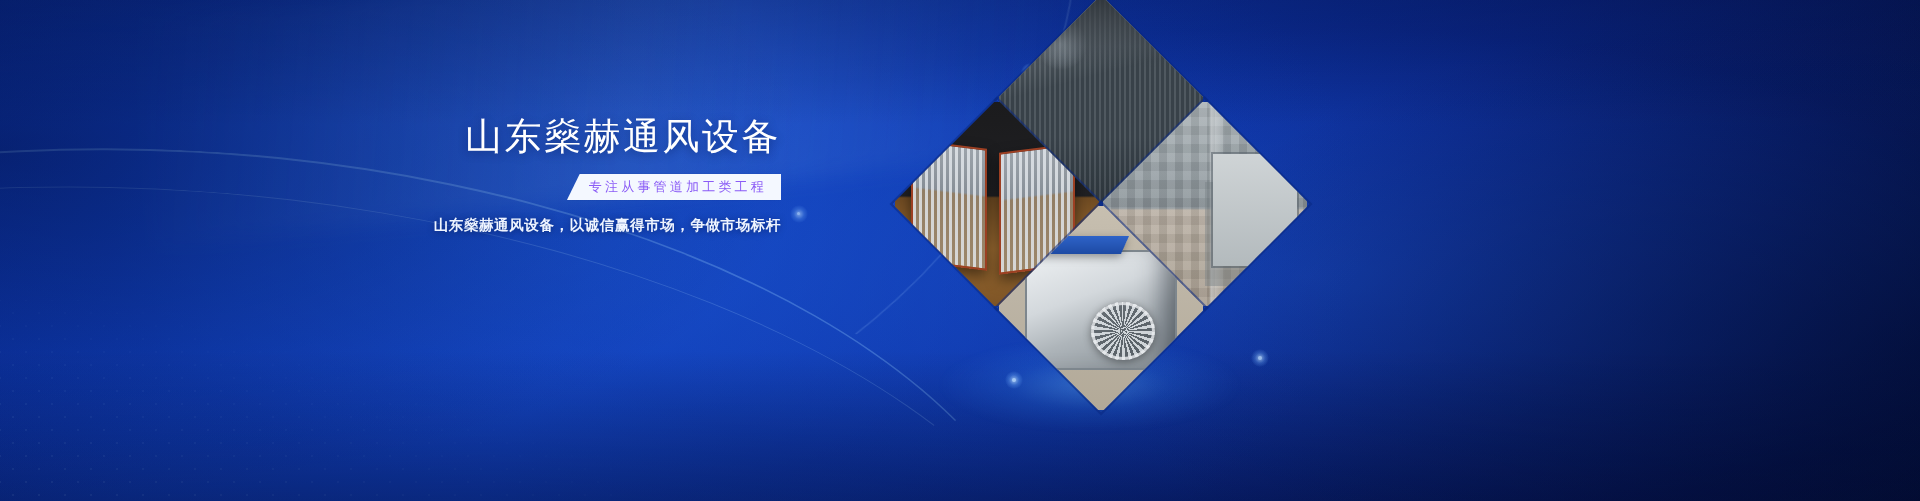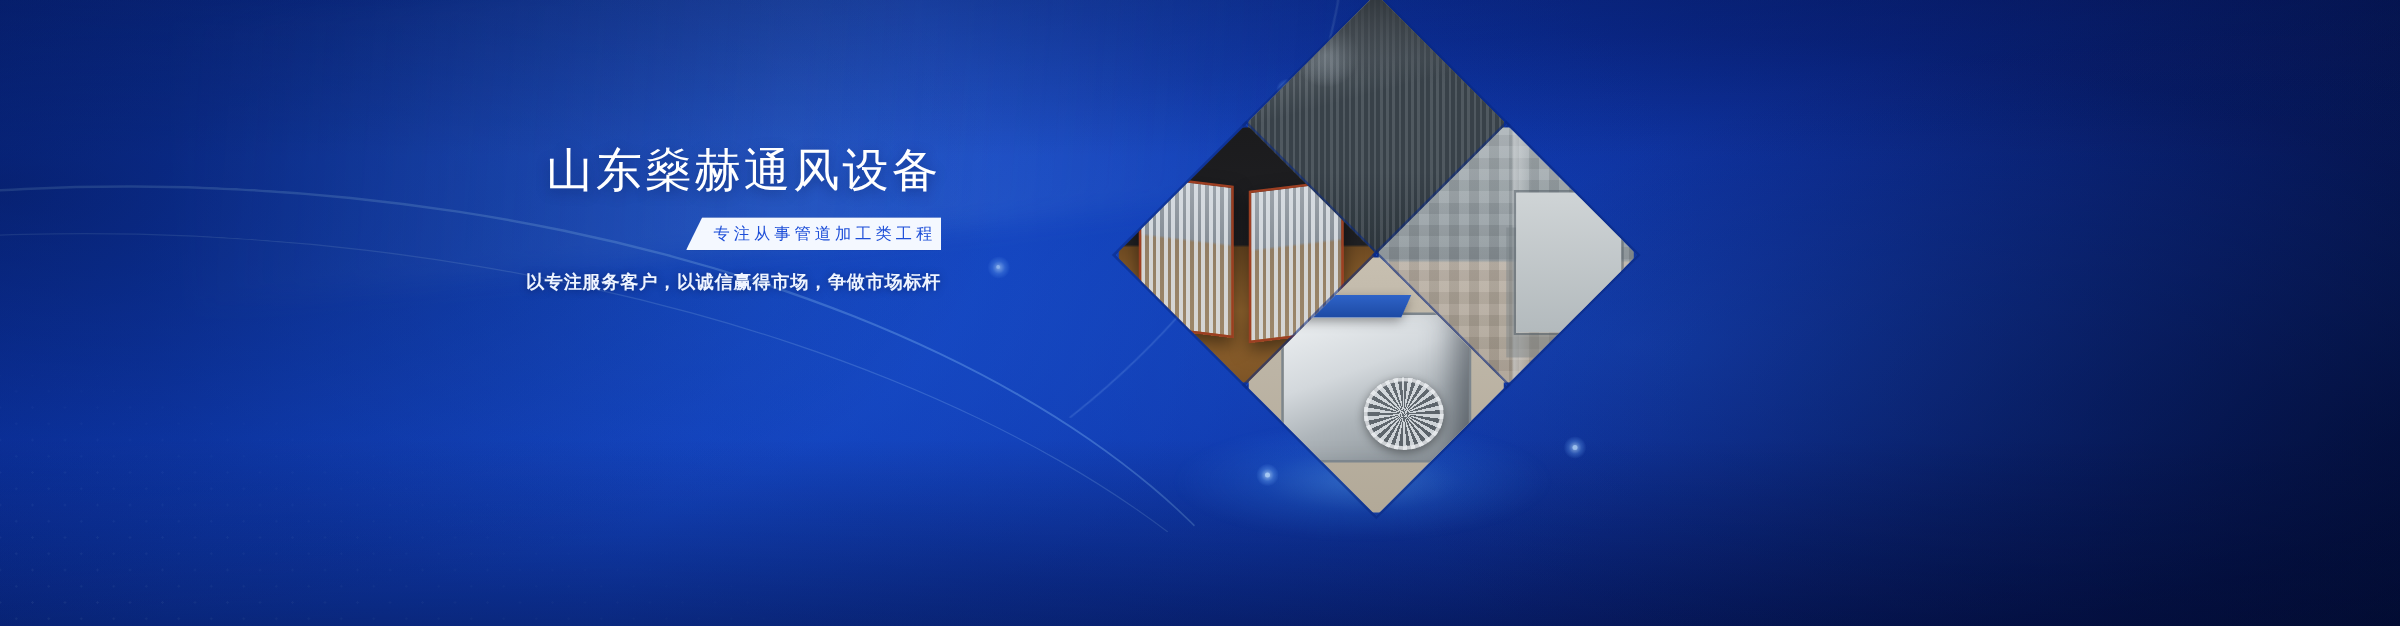--- a/index.html
+++ b/index.html
@@ -67,40 +67,40 @@
   }
   .sp1 { left:1027px; top:69px;  width:5px; height:5px; }
   .sp2 { left:1073px; top:358px; width:5px; height:5px; }
   .sp3 { left:1012px; top:378px; width:4px; height:4px; opacity:.85; }
   .sp4 { left:1258px; top:356px; width:4px; height:4px; opacity:.8; }
   .sp5 { left:797px;  top:212px; width:3px; height:3px; opacity:.7; }
 
   
   .copy {
     position:absolute;
-    left:288px; top:118px; width:465px;
+    left:316px; top:118px; width:465px;
     text-align:right;
     z-index:6;
   }
   .brand {
     font-size:37px;
     line-height:1.05;
     color:#ffffff;
     letter-spacing:2.5px;
     font-weight:500;
     text-shadow:0 2px 10px rgba(0,20,70,.45);
   }
   .tagwrap { margin-top:17px; display:flex; justify-content:flex-end; }
   .tag {
     position:relative;
     background:#f4f8ff;
-    color:#1d4ed8;
+    color:#8b5cf6;
     font-size:13px;
     letter-spacing:3.2px;
-    padding:6px 4px 6px 22px;
+    padding:6px 14px 6px 22px;
     line-height:1.1;
     -webkit-clip-path:polygon(13px 0, 100% 0, 100% 100%, 0 100%);
             clip-path:polygon(13px 0, 100% 0, 100% 100%, 0 100%);
     box-shadow:0 2px 12px rgba(0,16,60,.32);
     text-align:center;
   }
   .headline {
     margin-top:22px;
     font-size:49px;
     line-height:1.08;
@@ -283,16 +283,16 @@
   </div>
 
   <div class="copy">
     <div class="brand">山东燊赫通风设备</div>
 
     <div class="tagwrap">
       <div class="tag">专注从事管道加工类工程</div>
     </div>
 
 
-    <div class="sub">以专注服务客户，以诚信赢得市场，争做市场标杆</div>
+    <div class="sub">山东燊赫通风设备，以诚信赢得市场，争做市场标杆</div>
   </div>
 
 </div>
 
 </body></html>

